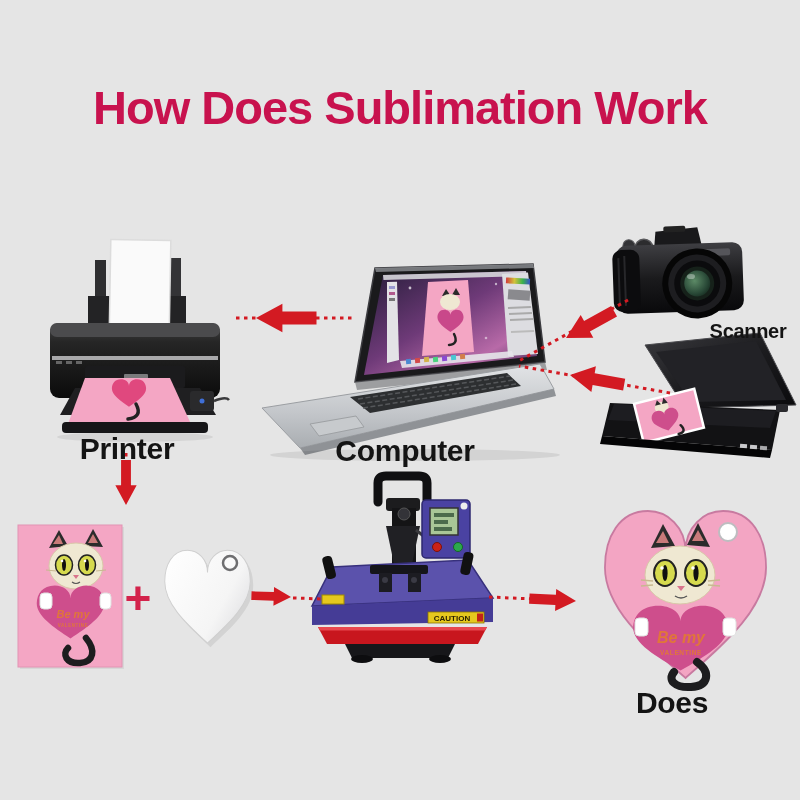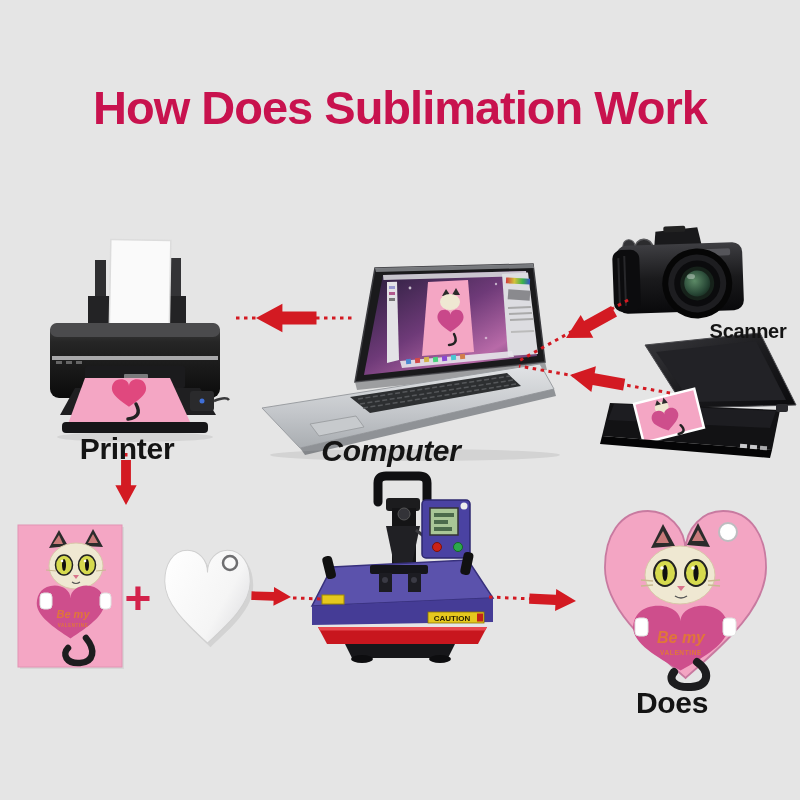--- a/index.html
+++ b/index.html
@@ -381,18 +381,18 @@
     <g>
       <line class="dash" x1="489" y1="597" x2="533" y2="599"></line>
       <g transform="translate(576,601) rotate(3) scale(0.85)">
         <polygon class="ahead" points="0,0 -24,-13 -24,-6 -55,-6 -55,6 -24,6 -24,13"></polygon>
       </g>
     </g>
   </svg>
 
   <div class="node-label label-sm" style="left:748px; top:320px;">Scanner</div>
   <div class="node-label label-md" style="left:127px; top:432px;">Printer</div>
-  <div class="node-label label-md" style="left:391px; top:434px;font-style:italic;">Computer</div>
+  <div class="node-label label-md" style="left:405px; top:434px;">Computer</div>
   <div class="node-label label-md" style="left:672px; top:686px;">Does</div>
 
   <div class="plus" style="left:138px; top:575px;">+</div>
 
 </div>
 
 </body></html>

